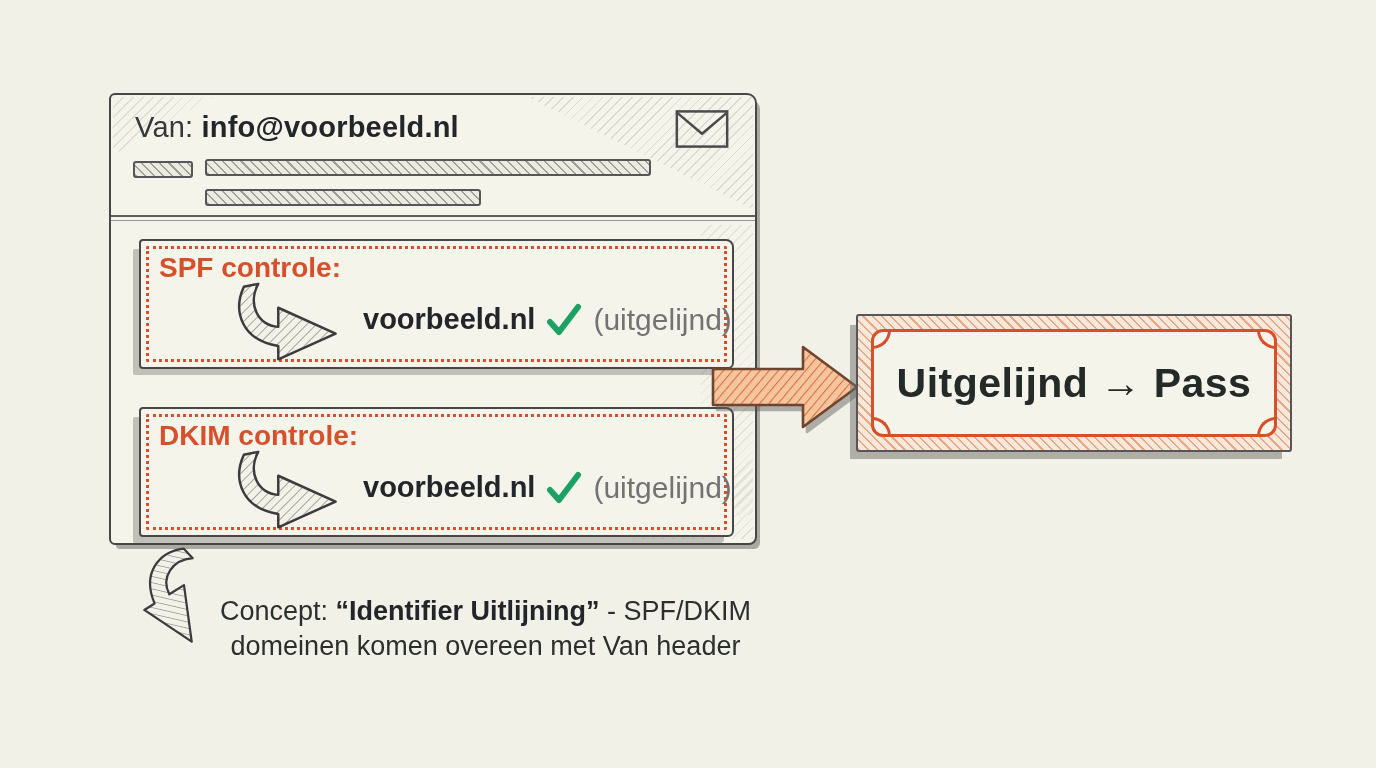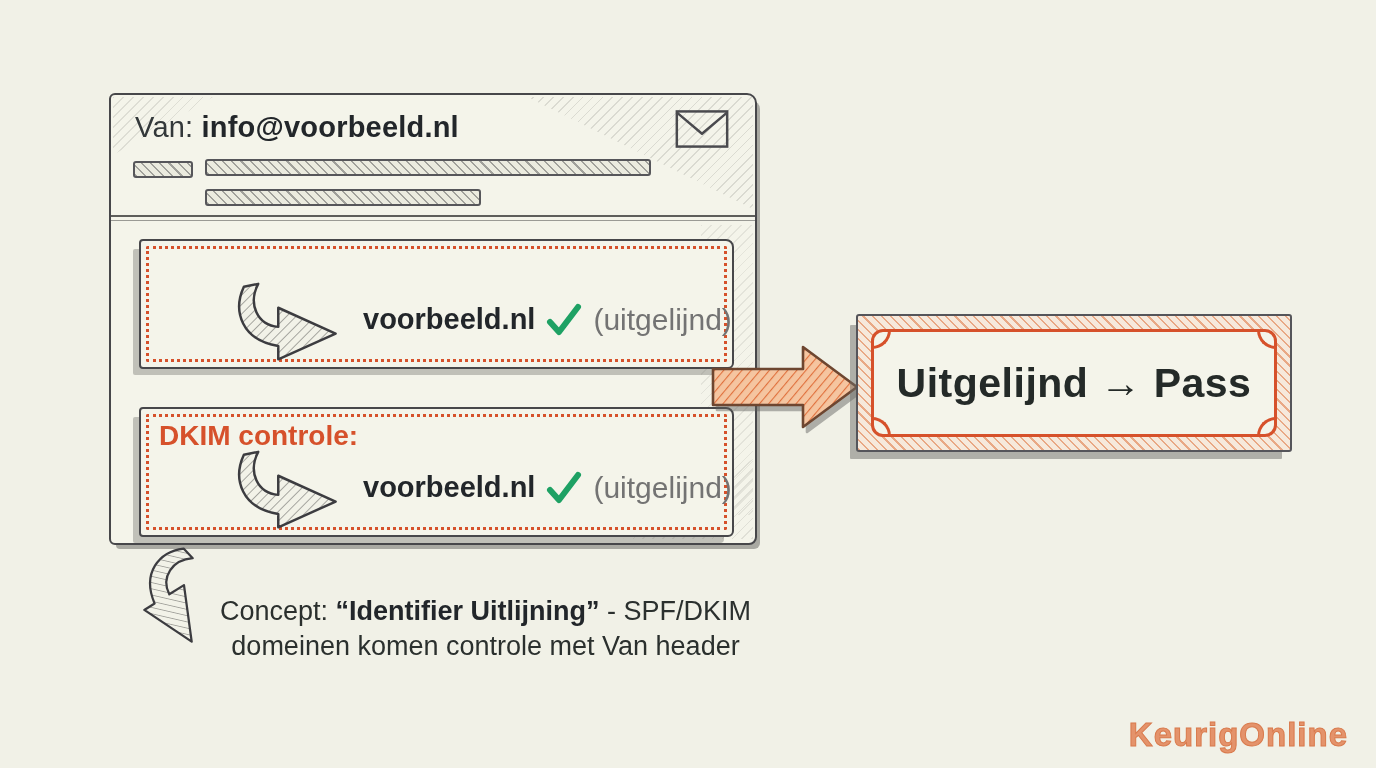--- a/index.html
+++ b/index.html
@@ -132,20 +132,21 @@
     </div>
 
     <div class="bar bar-small"></div>
     <div class="bar bar-long"></div>
     <div class="bar bar-medium"></div>
 
     <div class="divider"></div>
 
     <div class="check-box spf">
       <div class="dotted-frame"></div>
+      <div class="check-label">SPF controle:</div>
       <div class="curved-arrow">
         <svg viewBox="0 0 120 90" width="118" height="86">
           <path d="M18,6 C6,32 16,62 54,68 L54,82 L114,55 L54,28 L54,48 C32,46 22,24 33,3 Z" fill="url(#pencilHatch)" stroke="#3c3c40" stroke-width="2.6" stroke-linejoin="round"></path>
         </svg>
       </div>
       <div class="check-result">
         <span class="domain">voorbeeld.nl</span>
         <span class="check-icon">
           <svg viewBox="0 0 36 34" width="36" height="34">
             <path d="M4,19 L13,29 L32,4" fill="none" stroke="#1ea164" stroke-width="6" stroke-linecap="round" stroke-linejoin="round"></path>
@@ -192,18 +193,17 @@
   </div>
 
   <div class="down-arrow">
     <svg viewBox="0 0 120 90" width="104" height="90">
       <path d="M18,6 C6,32 16,62 54,68 L54,82 L114,55 L54,28 L54,48 C32,46 22,24 33,3 Z" fill="url(#pencilHatch)" stroke="#3c3c40" stroke-width="2.6" stroke-linejoin="round"></path>
     </svg>
   </div>
 
   <div class="concept-text">
     <span>Concept: </span><b>“Identifier Uitlijning”</b><span> - SPF/DKIM</span>
-    <div>domeinen komen controle met Van header</div>
-  </div>
-
-  <div class="watermark">KeurigOnline</div>
+    <div>domeinen komen overeen met Van header</div>
+  </div>
+
 
 </div>
 
 </body></html>

